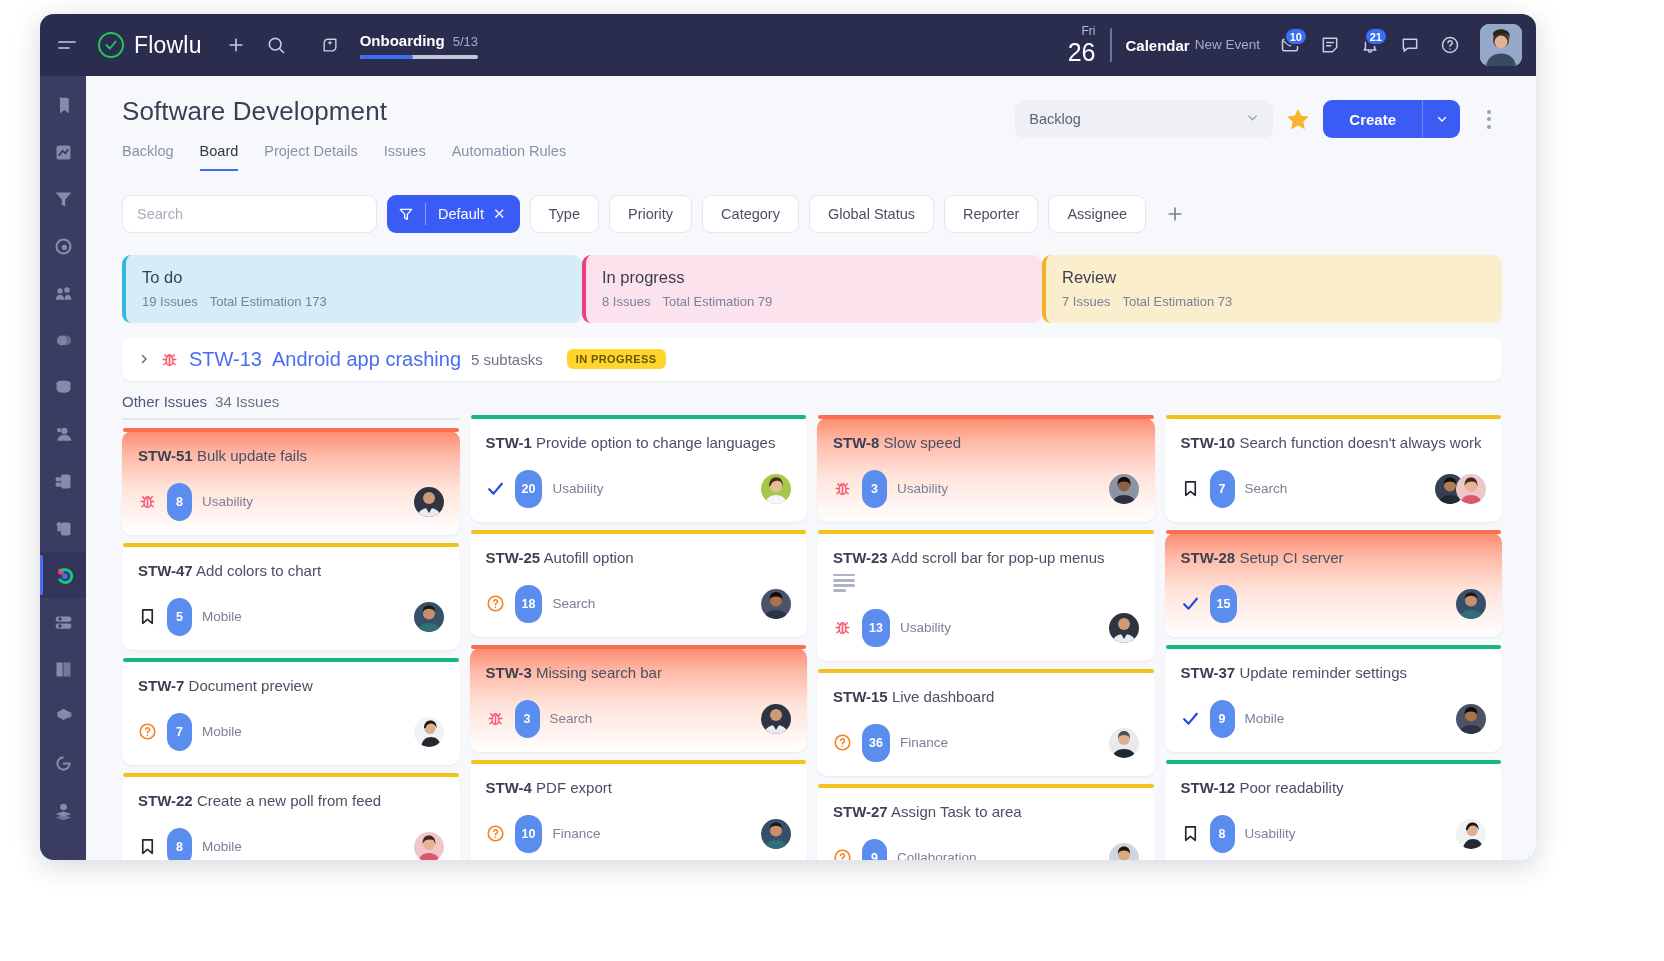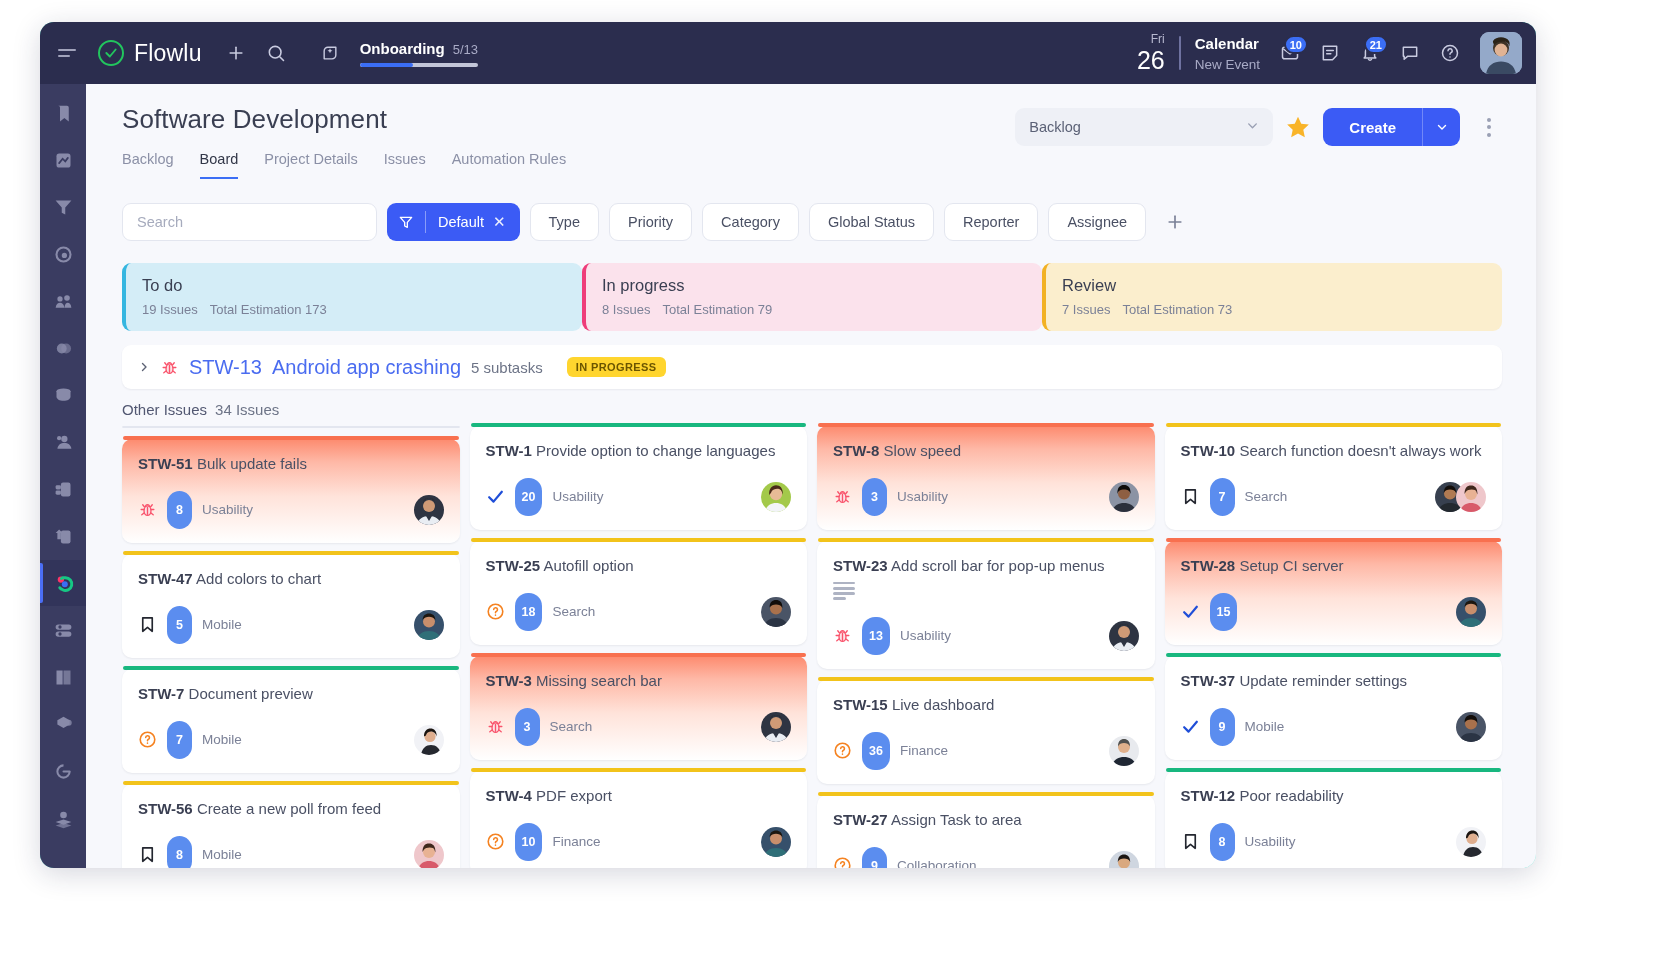--- a/index.html
+++ b/index.html
@@ -4,21 +4,21 @@
 <style>
   * { box-sizing: border-box; margin: 0; padding: 0; }
   html, body {
     width: 1664px; height: 961px;
     background: #ffffff;
     font-family: "Liberation Sans", sans-serif;
     overflow: hidden;
   }
   .app {
     position: absolute;
-    left: 40px; top: 22px;
+    left: 40px; top: 14px;
     width: 1496px; height: 846px;
     border-radius: 14px;
     overflow: hidden;
     background: #5eead4;
     box-shadow: 0 6px 28px rgba(30,35,70,.18);
     display: flex; flex-direction: column;
   }
 
   
   .topbar {
@@ -43,21 +43,21 @@
   .onb-row{display:flex;align-items:baseline;gap:8px}
   .onb-title{font-size:15px;font-weight:700;color:#fff}
   .onb-count{font-size:13px;color:#a9abc6}
   .onb-bar{width:118px;height:4px;border-radius:3px;background:#c3c6d8;overflow:hidden}
   .onb-bar span{display:block;height:100%;width:45%;background:#3b6ef5;border-radius:3px}
   .spacer{flex:1}
   .datebox{display:flex;flex-direction:column;align-items:flex-end;line-height:1;margin-right:14px;cursor:pointer}
   .datebox .dow{font-size:12px;color:#b7b9cf;margin-bottom:3px}
   .datebox .dnum{font-size:25px;font-weight:400;color:#fff}
   .vline{width:2px;height:34px;background:#6f72a0;border-radius:2px;margin-right:14px}
-  .calbox{display:flex;flex-direction:column;gap:5px;margin-right:10px;cursor:pointer}
+  .calbox{display:flex;flex-direction:row;gap:5px;margin-right:10px;cursor:pointer}
   .cal-t{font-size:15px;font-weight:700;color:#fff}
   .cal-s{font-size:13.5px;color:#a9abc6}
   .badge{position:absolute;top:2px;right:2px;min-width:19px;height:19px;border-radius:10px;background:#3b6ef5;color:#fff;font-size:11px;font-weight:700;display:flex;align-items:center;justify-content:center;padding:0 4px;border:2px solid #2b2d4e}
   .avatar-top{width:42px;height:42px;border-radius:9px;overflow:hidden;margin-left:10px;cursor:pointer;background:#8fa4c4}
 
   
   .body{flex:1;display:flex;min-height:0}
   .railbar{width:46px;flex:0 0 46px;background:#3a3c61;padding-top:6px;display:flex;flex-direction:column;align-items:center;gap:1px}
   .rail-item{width:46px;height:46px;display:flex;align-items:center;justify-content:center;cursor:pointer;position:relative}
   .rail-item svg{width:21px;height:21px;opacity:.62}
@@ -572,21 +572,21 @@
                     <rect width="30" height="30" fill="#f1f2f6"></rect>
                     <path d="M7 30c1-7 5-10 10-10s9 3 10 10z" fill="#25282f"></path>
                     <circle cx="16" cy="11.5" r="5.6" fill="#dfae8e"></circle>
                     <path d="M10 11c0-5 3-7.5 6.5-7.5S23 6 22.6 11.5c-.6-3-2-4-3.6-4.6-2.4-.8-5.6-.2-6.6 2.4-.6 1.6-1.4 2.4-2.4 1.7z" fill="#1a1410"></path>
                   </svg>
                 </span>
             </div>
           </div>
 
           <div class="card t-yellow">
-            <div class="card-title"><b>STW-56</b> <span>Create a new poll from feed</span></div>
+            <div class="card-title"><b>STW-22</b> <span>Create a new poll from feed</span></div>
             <div class="card-foot">
               <span class="ci">
                   <svg viewBox="0 0 24 24" fill="none" stroke="#23262f" stroke-width="2.1" stroke-linejoin="round">
                     <path d="M6 3.6h12v17l-6-5-6 5z"></path>
                   </svg>
                 </span>
               <span class="est">8</span>
               <span class="cat">Mobile</span>
               <span class="sp"></span>
               <span class="av">

